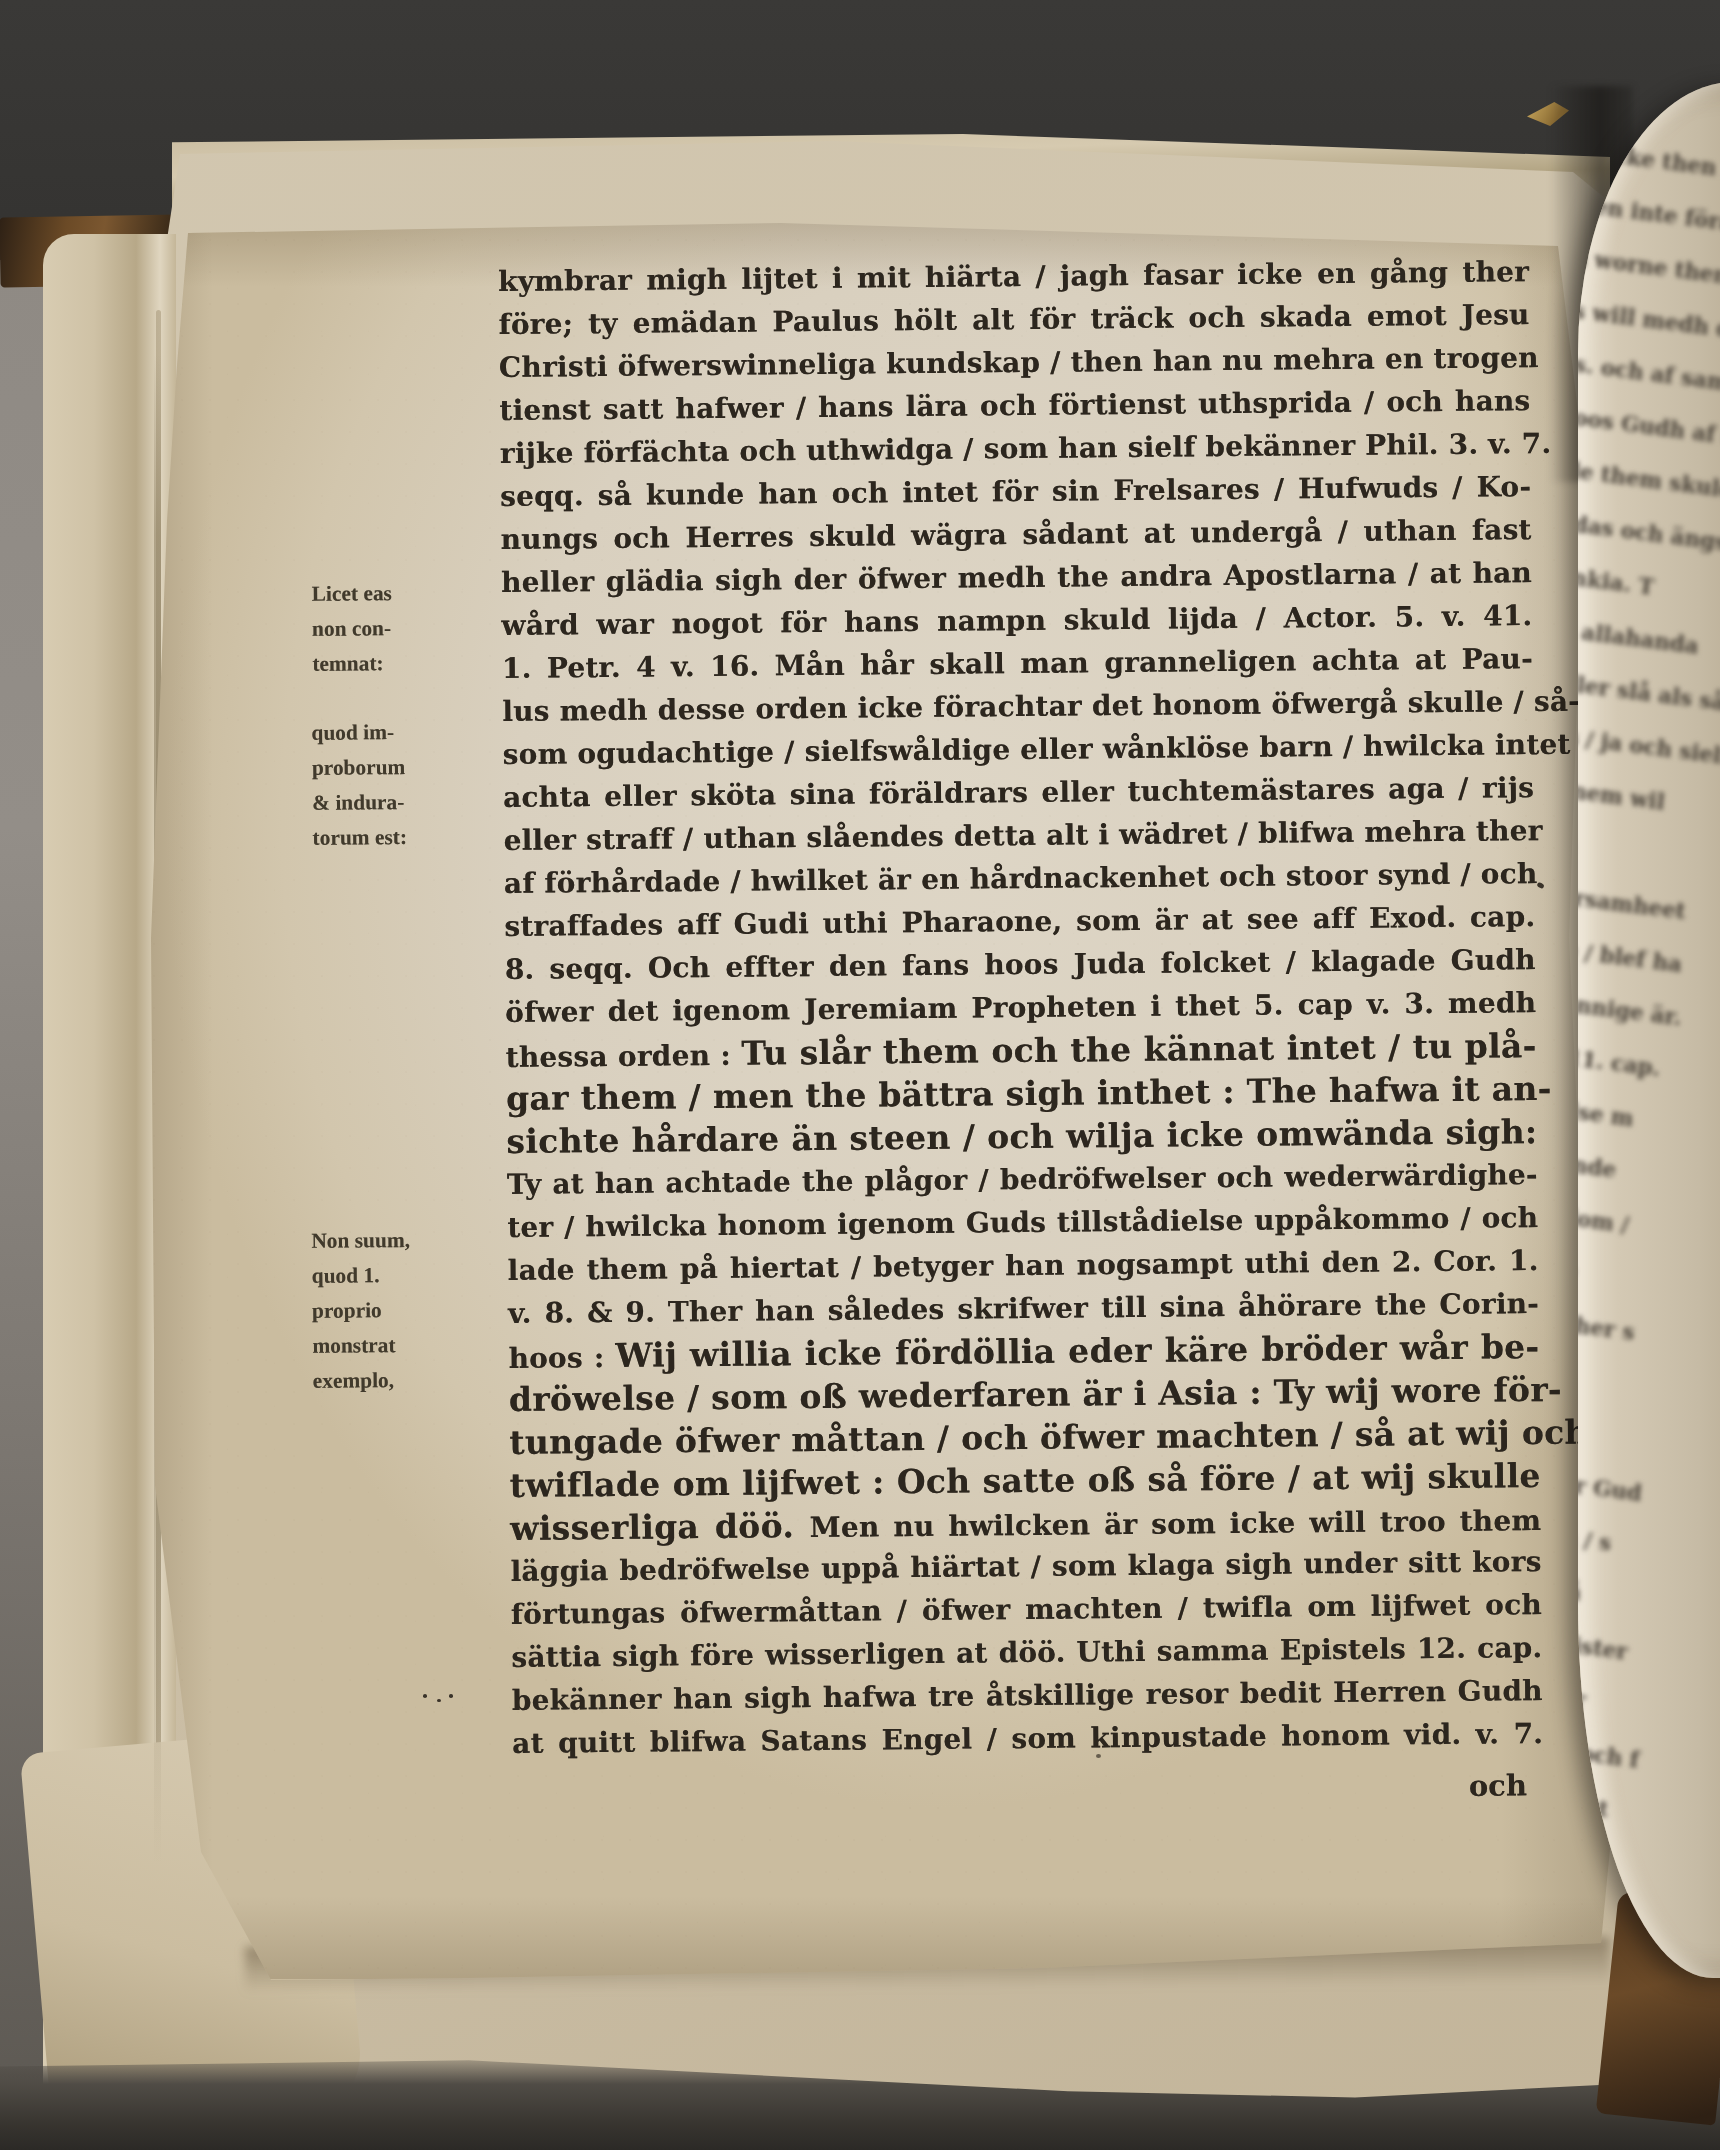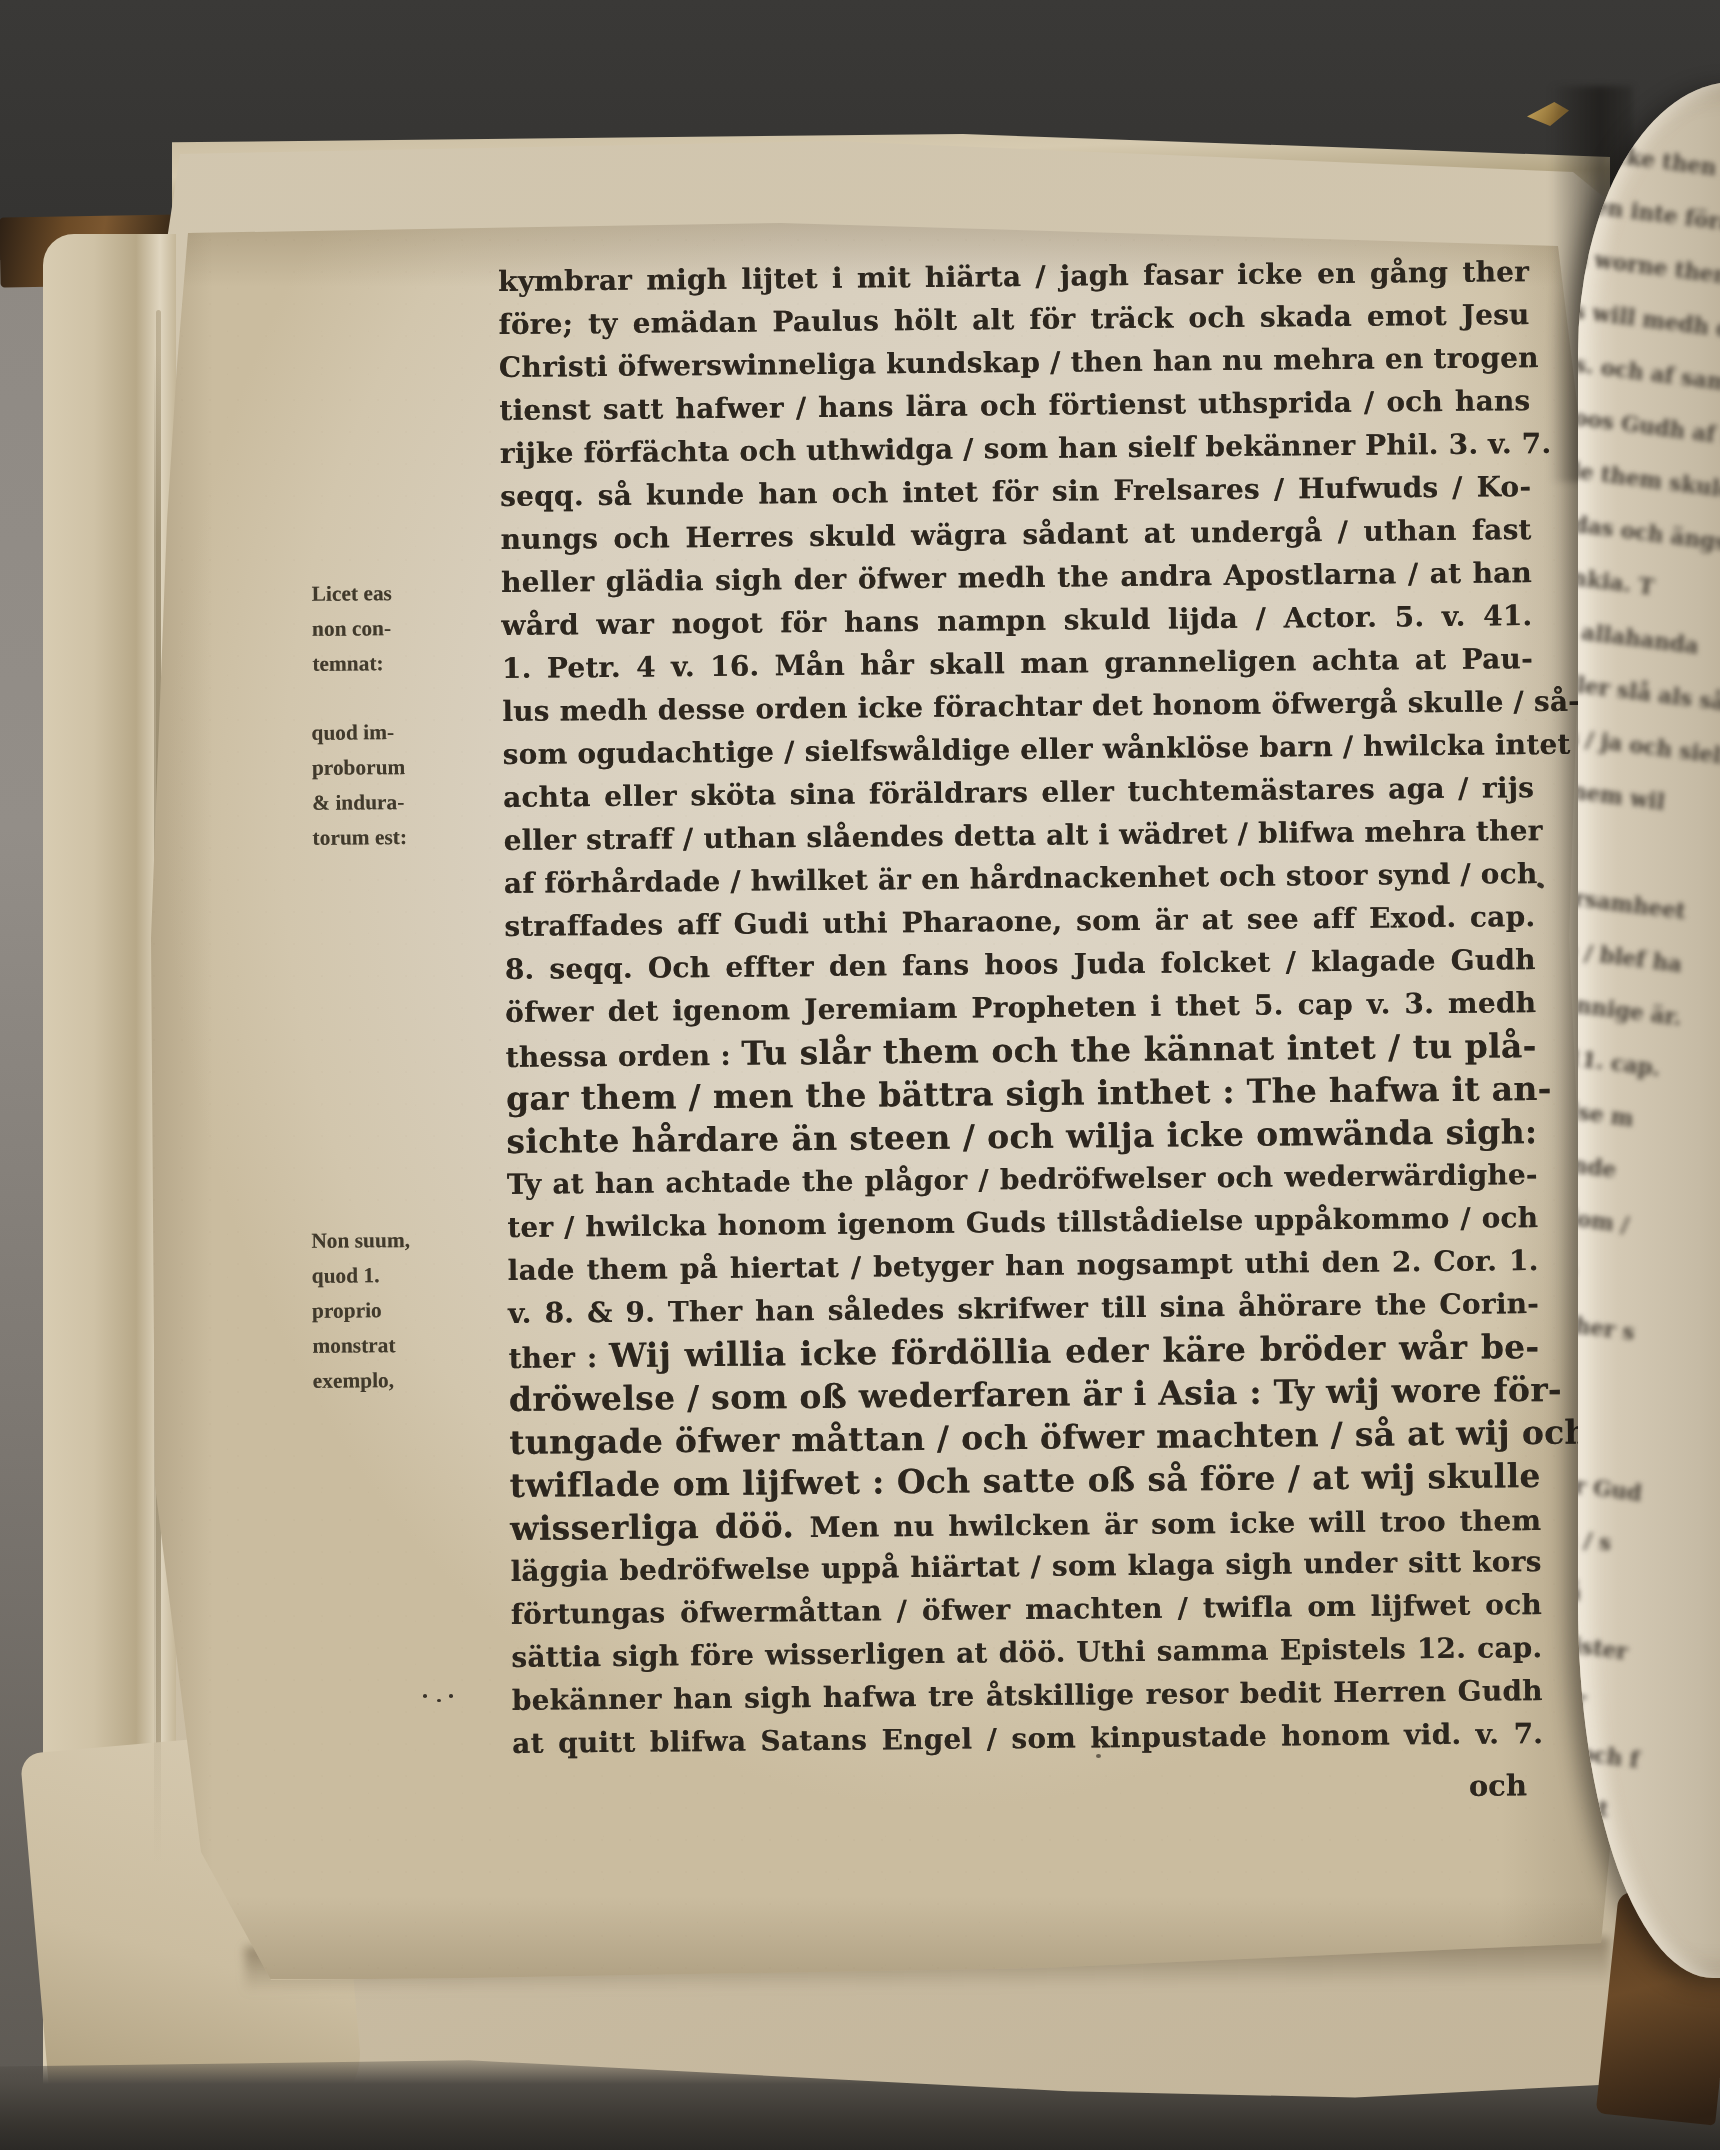--- a/index.html
+++ b/index.html
@@ -165,21 +165,21 @@
       <div class="line"><span>straffades aff Gudi uthi Pharaone, som är at see aff Exod. cap.</span></div>
       <div class="line"><span>8. seqq. Och effter den fans hoos Juda folcket / klagade Gudh</span></div>
       <div class="line"><span>öfwer det igenom Jeremiam Propheten i thet 5. cap v. 3. medh</span></div>
       <div class="line"><span>thessa orden : </span><span class="lg">Tu slår them och the kännat intet / tu plå-</span></div>
       <div class="line"><span class="lg">gar them / men the bättra sigh inthet : The hafwa it an-</span></div>
       <div class="line"><span class="lg">sichte hårdare än steen / och wilja icke omwända sigh:</span></div>
       <div class="line"><span>Ty at han achtade the plågor / bedröfwelser och wederwärdighe-</span></div>
       <div class="line"><span>ter / hwilcka honom igenom Guds tillstådielse uppåkommo / och</span></div>
       <div class="line"><span>lade them på hiertat / betyger han nogsampt uthi den 2. Cor. 1.</span></div>
       <div class="line"><span>v. 8. &amp; 9. Ther han således skrifwer till sina åhörare the Corin-</span></div>
-      <div class="line"><span>ther : </span><span class="lg">Wij willia icke fördöllia eder käre bröder wår be-</span></div>
+      <div class="line"><span>hoos : </span><span class="lg">Wij willia icke fördöllia eder käre bröder wår be-</span></div>
       <div class="line"><span class="lg">dröwelse / som oß wederfaren är i Asia : Ty wij wore för-</span></div>
       <div class="line"><span class="lg">tungade öfwer måttan / och öfwer machten / så at wij och</span></div>
       <div class="line"><span class="lg">twiflade om lijfwet : Och satte oß så före / at wij skulle</span></div>
       <div class="line"><span class="lg">wisserliga döö. </span><span>Men nu hwilcken är som icke will troo them</span></div>
       <div class="line"><span>läggia bedröfwelse uppå hiärtat / som klaga sigh under sitt kors</span></div>
       <div class="line"><span>förtungas öfwermåttan / öfwer machten / twifla om lijfwet och</span></div>
       <div class="line"><span>sättia sigh före wisserligen at döö. Uthi samma Epistels 12. cap.</span></div>
       <div class="line"><span>bekänner han sigh hafwa tre åtskillige resor bedit Herren Gudh</span></div>
       <div class="line"><span>at quitt blifwa Satans Engel / som kinpustade honom vid. v. 7.</span></div>
     </div>

